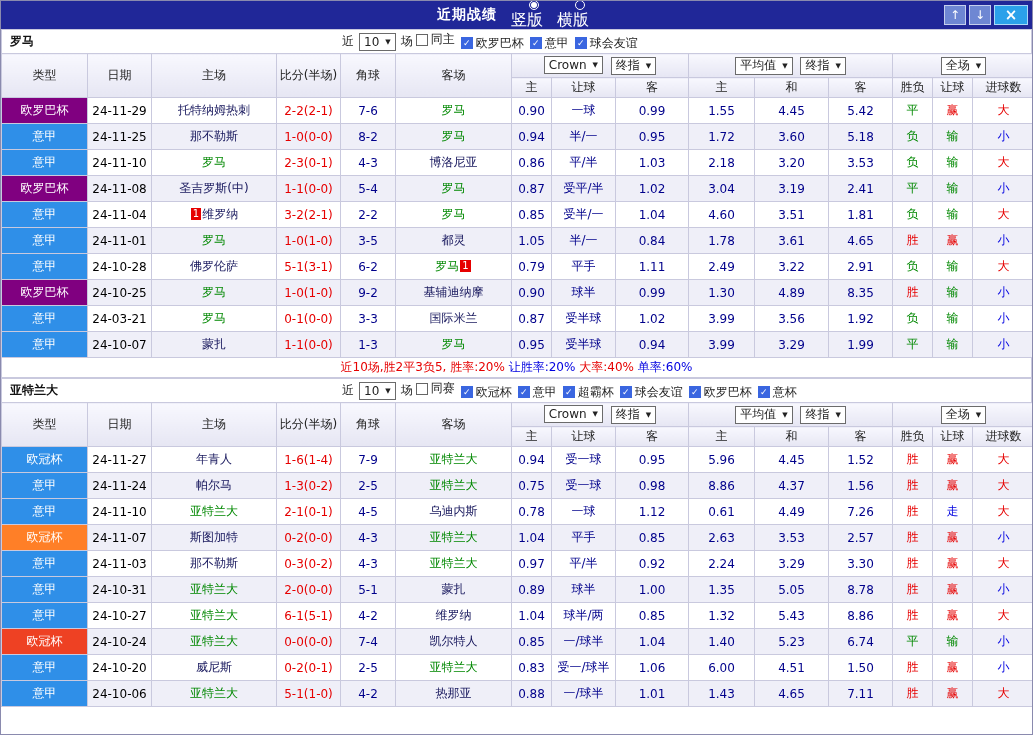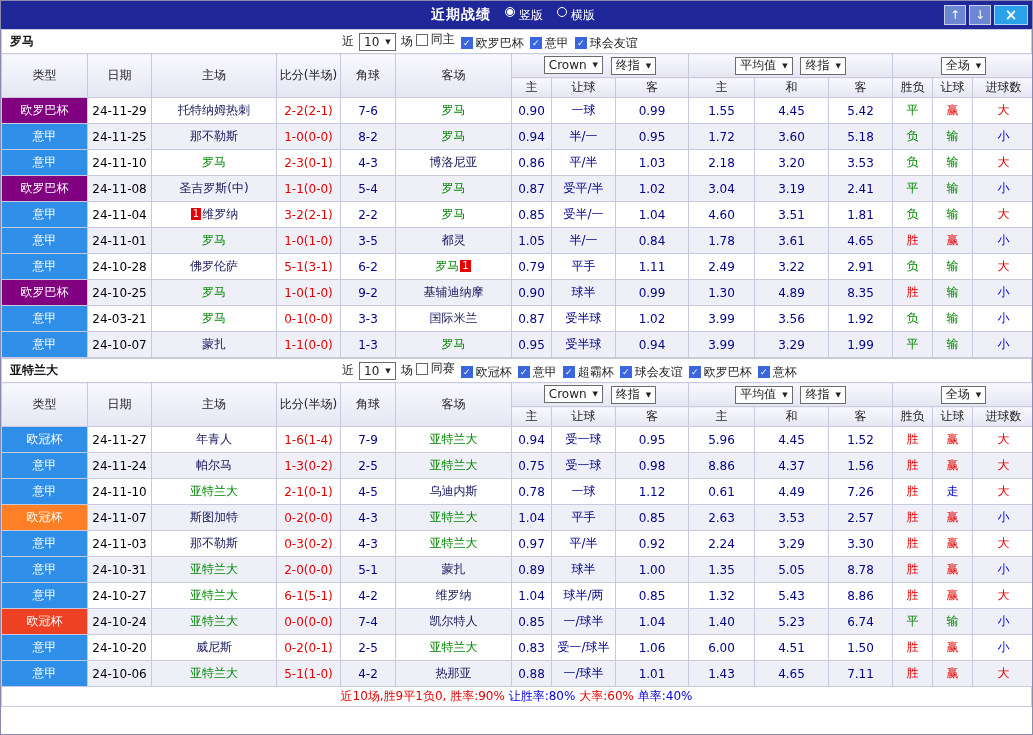--- a/index.html
+++ b/index.html
@@ -14,21 +14,21 @@
   }
 
   
   .titlebar {
     position:relative; height:28px; flex:0 0 28px;
     background:var(--titlebar_bg,#202798);
     display:flex; align-items:center; justify-content:center;
     color:var(--titlebar_text,#fff);
   }
   .titlebar .title { font-weight:bold; font-size:14px; margin-right:7px; letter-spacing:1px; }
-  .radio-opt { display:inline-flex; align-items:flex-start; margin:0 7px; cursor:pointer; font-size:12px; }
+  .radio-opt { display:inline-flex; align-items:flex-end; margin:0 7px; cursor:pointer; font-size:16px;flex-direction:column; }
   .radio {
     display:inline-block; width:10px; height:10px; border:1px solid #fff;
     border-radius:50%; margin-right:4px; position:relative; background:transparent;
   }
   .radio.sel::after {
     content:""; position:absolute; left:1px; top:1px; width:6px; height:6px;
     border-radius:50%; background:#fff;
   }
   .titlebar-btns { position:absolute; right:4px; top:4px; display:flex; gap:3px; }
   .tb-btn {
@@ -371,20 +371,21 @@
             <td class="odds-cell">0.94</td>
             <td class="odds-cell">3.99</td>
             <td class="odds-cell">3.29</td>
             <td class="odds-cell">1.99</td>
             <td style="color: rgb(0, 136, 0);">平</td>
             <td style="color: rgb(0, 136, 0);">输</td>
             <td style="color: rgb(0, 0, 224);">小</td>
           </tr>
         </tbody>
     </table>
+    <div class="summary"><span style="color: rgb(230, 0, 0);">近10场,胜2平3负5, </span><span style="color: rgb(230, 0, 0);">胜率:20% </span><span style="color: rgb(0, 0, 224);">让胜率:20% </span><span style="color: rgb(230, 0, 0);">大率:40% </span><span style="color: rgb(0, 0, 224);">单率:60%</span></div>
   </section>
 
   <section class="team-section">
     <div class="section-bar">
       <span class="team-name">亚特兰大</span>
       <div class="controls">
         <span>近</span>
         <span class="sel-box">
             <span>10</span>
             <span class="arrow">▼</span>
@@ -645,16 +646,15 @@
             <td class="odds-cell">1.01</td>
             <td class="odds-cell">1.43</td>
             <td class="odds-cell">4.65</td>
             <td class="odds-cell">7.11</td>
             <td style="color: rgb(230, 0, 0);">胜</td>
             <td style="color: rgb(230, 0, 0);">赢</td>
             <td style="color: rgb(230, 0, 0);">大</td>
           </tr>
         </tbody>
     </table>
-    <div class="summary"><span style="color: rgb(230, 0, 0);">近10场,胜9平1负0, </span><span style="color: rgb(230, 0, 0);">胜率:90% </span><span style="color: rgb(0, 0, 224);">让胜率:80% </span><span style="color: rgb(230, 0, 0);">大率:60% </span><span style="color: rgb(0, 0, 224);">单率:40%</span></div>
   </section>
 
 </div>
 
 </body></html>

